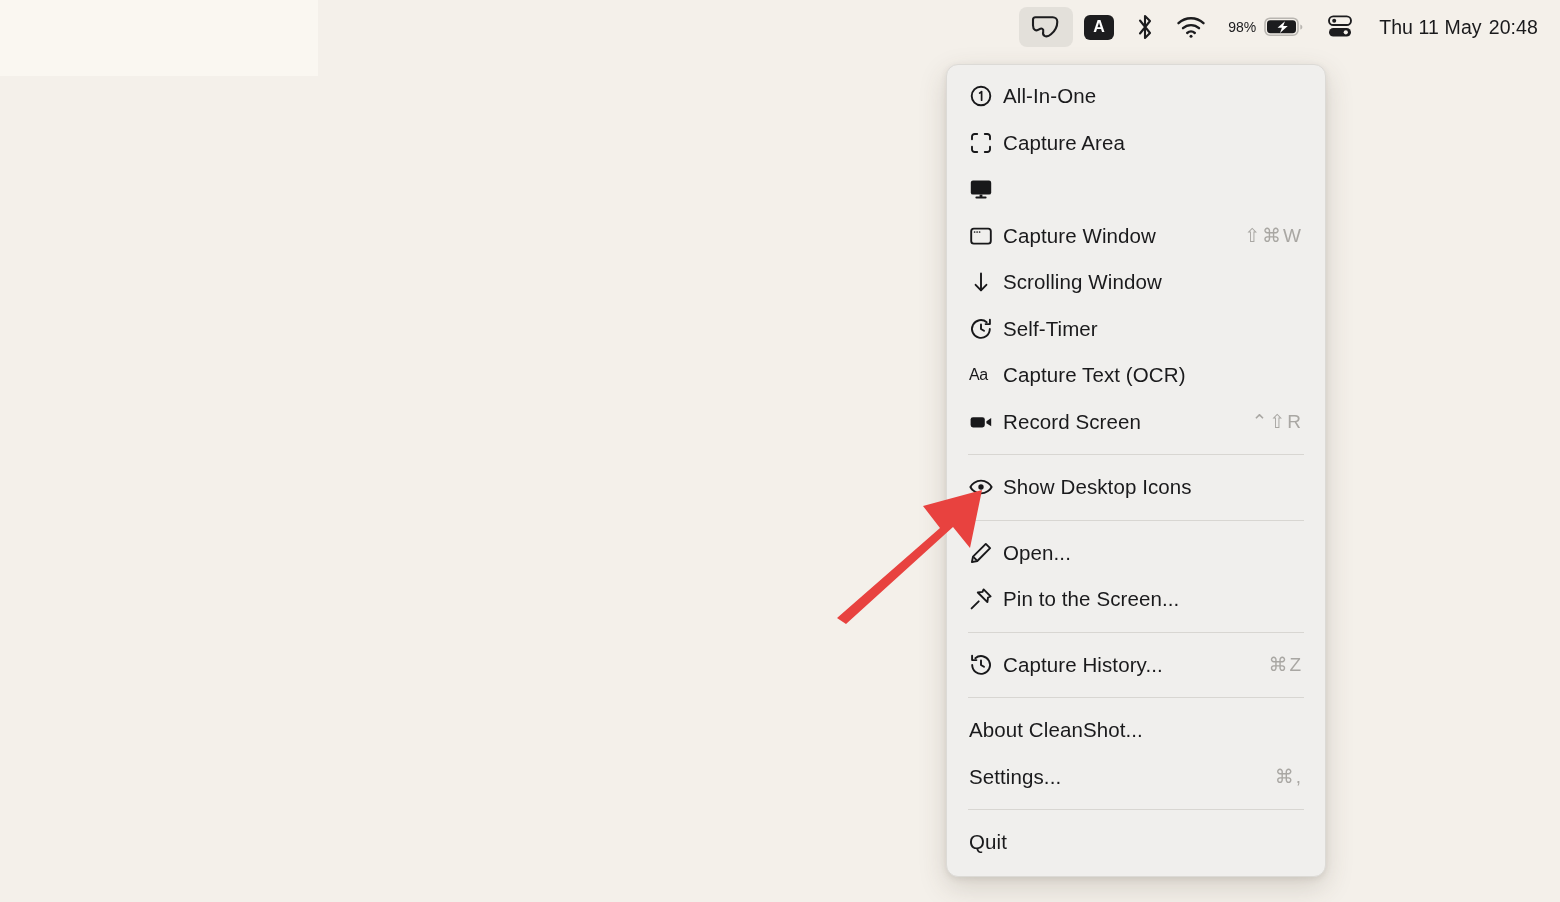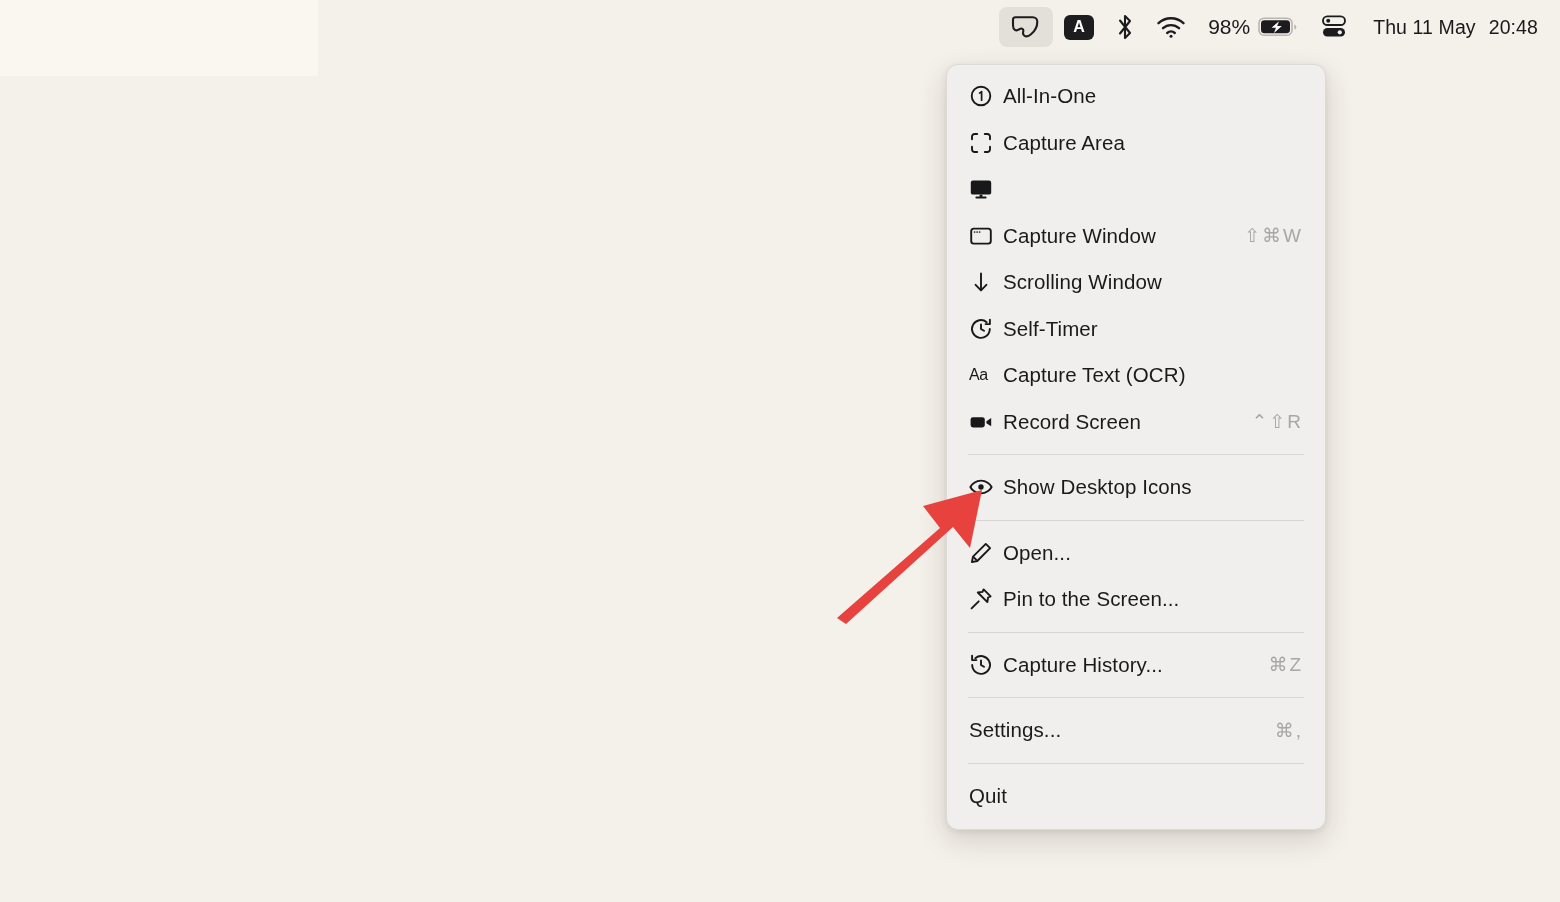--- a/index.html
+++ b/index.html
@@ -43,27 +43,27 @@
   .mb-item.active {
     background: #e3e0da;
     border-radius: 8px;
     padding: 0 12px;
   }
   .mb-clock {
     font-size: 19.5px;
     letter-spacing: 0.1px;
     color: #1a1a1c;
     display: flex;
-    gap: 13px;
+    gap: 7px;
     padding-left: 14px;
     padding-right: 0;
   }
   .mb-batt {
     display: flex; align-items: center; gap: 8px;
-    font-size: 21px; color: #1a1a1c;
+    font-size: 14px; color: #1a1a1c;
   }
   .input-badge {
     width: 30px; height: 25px;
     background: #1d1d1f;
     border-radius: 6px;
     color: #fff;
     font-size: 16px; font-weight: 700;
     display: flex; align-items: center; justify-content: center;
     line-height: 1;
   }
@@ -333,20 +333,24 @@
         <path d="M3.1 2.8v4.3h4.3"></path>
         <path d="M12 7.4V12l3 1.8"></path>
       </svg>
     </span>
     <span class="label">Capture History...</span>
     <span class="shortcut">⌘Z</span>
   </div>
 
   <div class="sep"></div>
 
+  <div class="row noicon">
+    <span class="label">About CleanShot...</span>
+    <span class="shortcut"></span>
+  </div>
 
   <div class="row noicon">
     <span class="label">Settings...</span>
     <span class="shortcut">⌘,</span>
   </div>
 
   <div class="sep"></div>
 
   <div class="row noicon">
     <span class="label">Quit</span>

